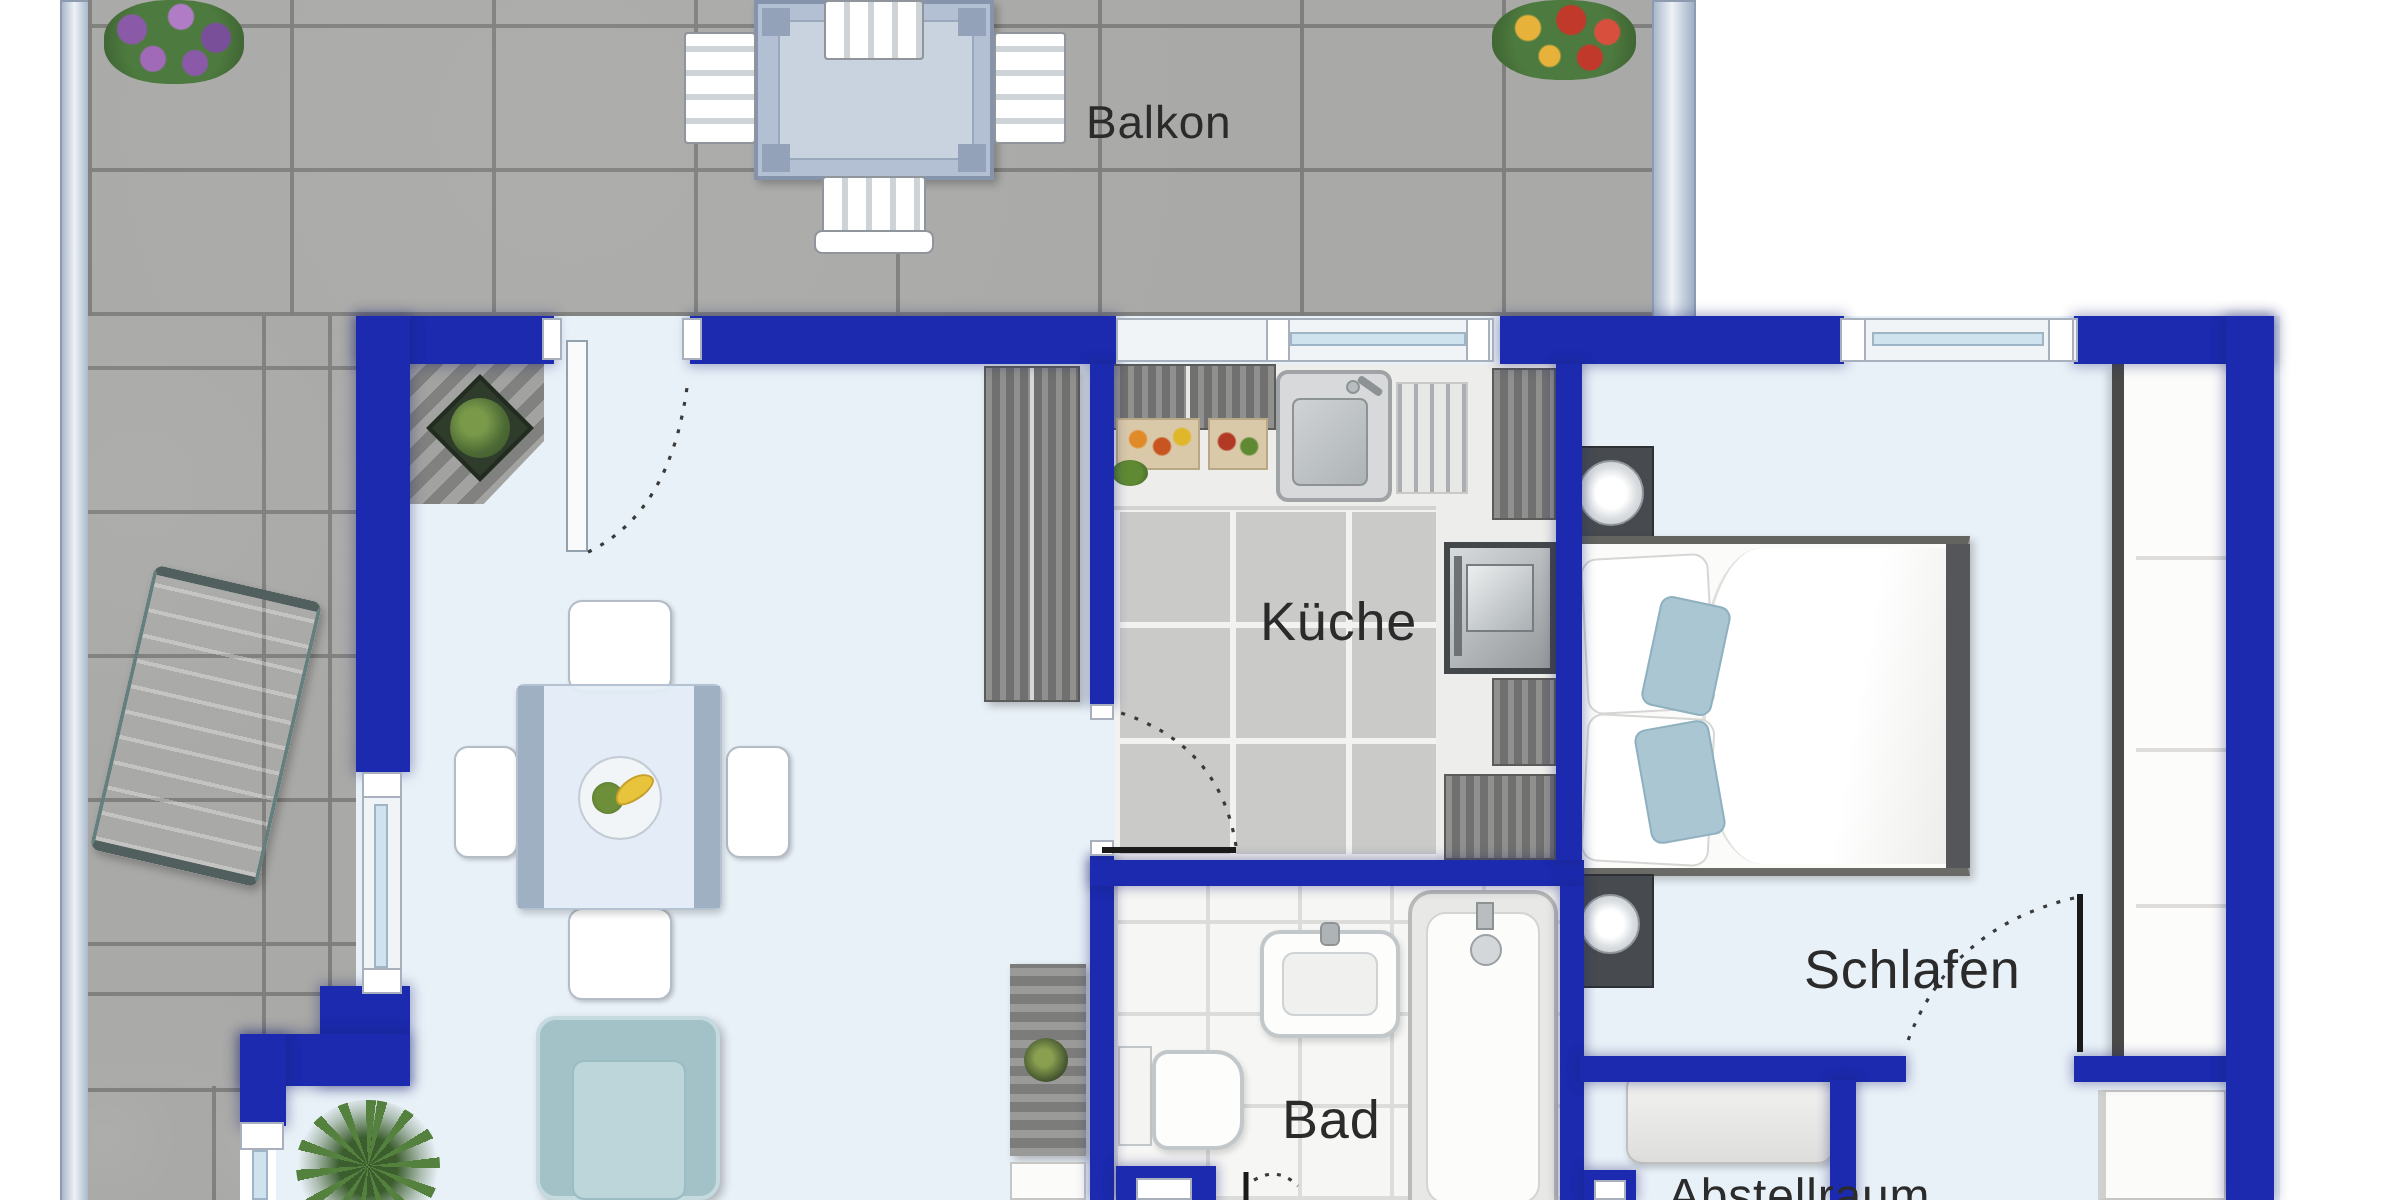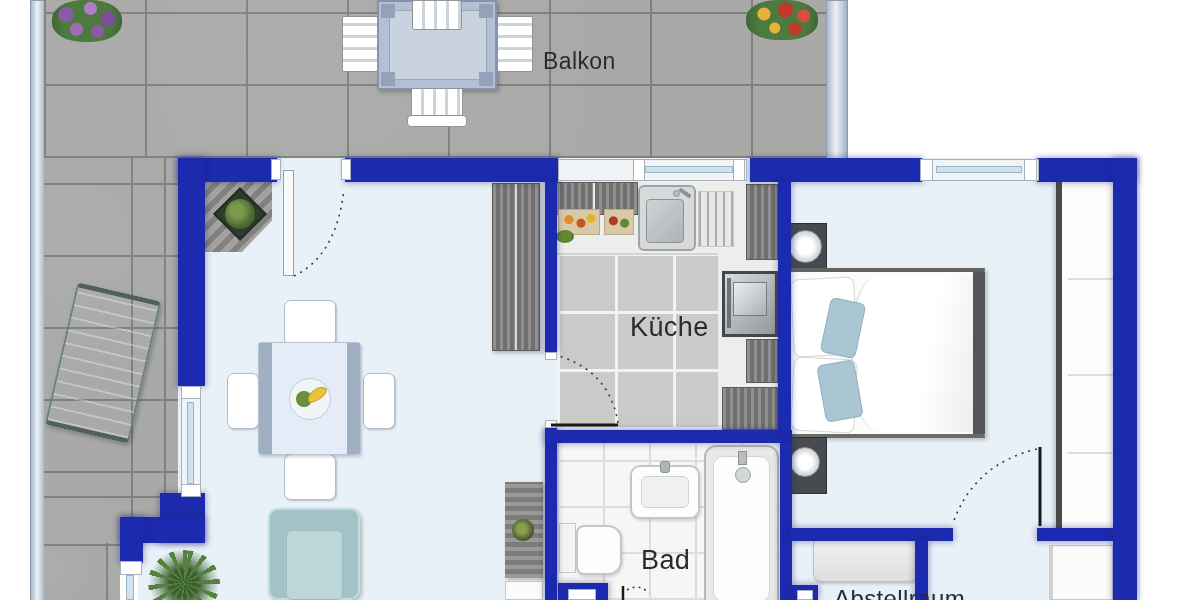--- a/index.html
+++ b/index.html
@@ -235,17 +235,18 @@
     <path d="M 294 276 Q 336 256 344 190" fill="none" stroke="#3a3a3a" stroke-width="1.6" stroke-dasharray="2 5"></path>
     <path d="M 618 423 Q 610 372 559 356" fill="none" stroke="#3a3a3a" stroke-width="1.6" stroke-dasharray="2 5"></path>
     <line x1="551" y1="425" x2="618" y2="425" stroke="#1a1a1a" stroke-width="3"></line>
     <path d="M 1037 449 Q 974 464 953 523" fill="none" stroke="#3a3a3a" stroke-width="1.6" stroke-dasharray="2 5"></path>
     <line x1="1040" y1="447" x2="1040" y2="526" stroke="#1a1a1a" stroke-width="3"></line>
     <line x1="623" y1="586" x2="623" y2="600" stroke="#1a1a1a" stroke-width="2.5"></line>
     <path d="M 627 590 Q 639 583 649 593" fill="none" stroke="#3a3a3a" stroke-width="1.6" stroke-dasharray="2 4"></path>
   </svg>
 
   <div class="abs z-label label" style="left:543px;top:48px;font-size:23px;">Balkon</div>
-  <div class="abs z-label label" style="left:630px;top:312px;font-size:27px;">Küche</div>
+  <div class="abs z-label label" style="left:630px;top:296px;font-size:27px;">Küche</div>
   <div class="abs z-label label" style="left:641px;top:545px;font-size:27px;">Bad</div>
+  <div class="abs z-label label" style="left:902px;top:470px;font-size:27px;">Schlafen</div>
   <div class="abs z-label label" style="left:834px;top:585px;font-size:24px;">Abstellraum</div>
 
 </div>
 
 </body></html>

